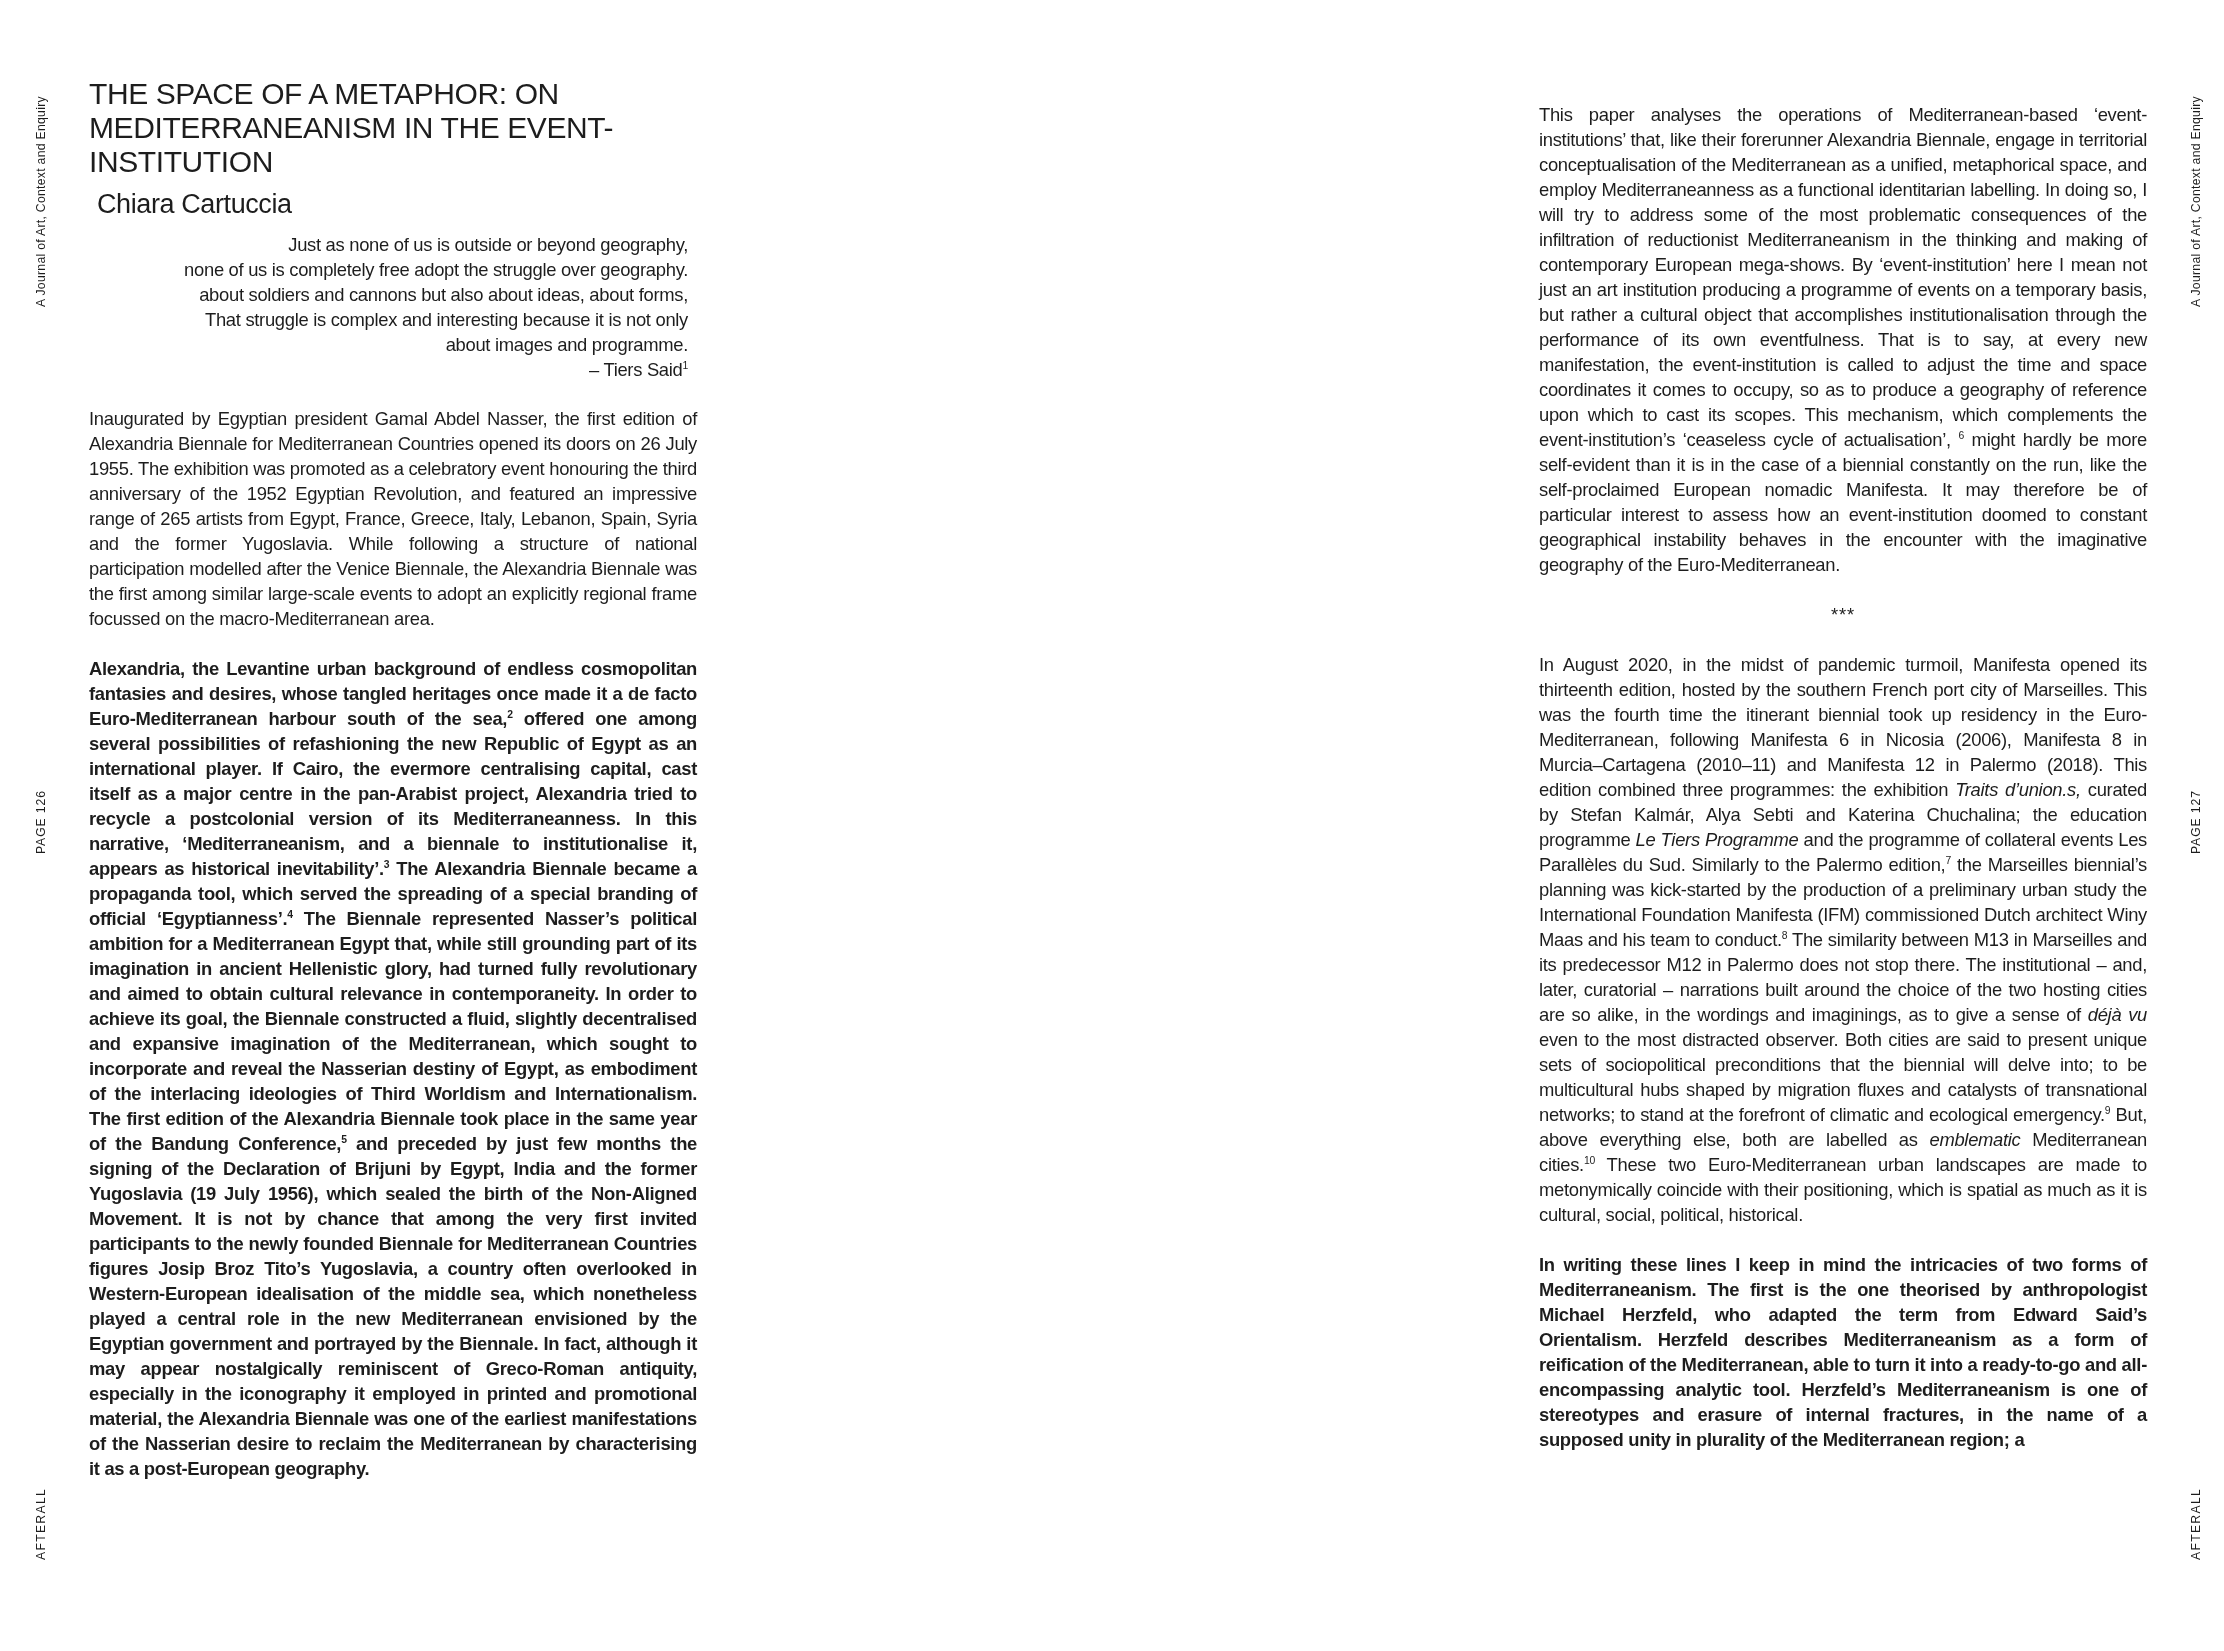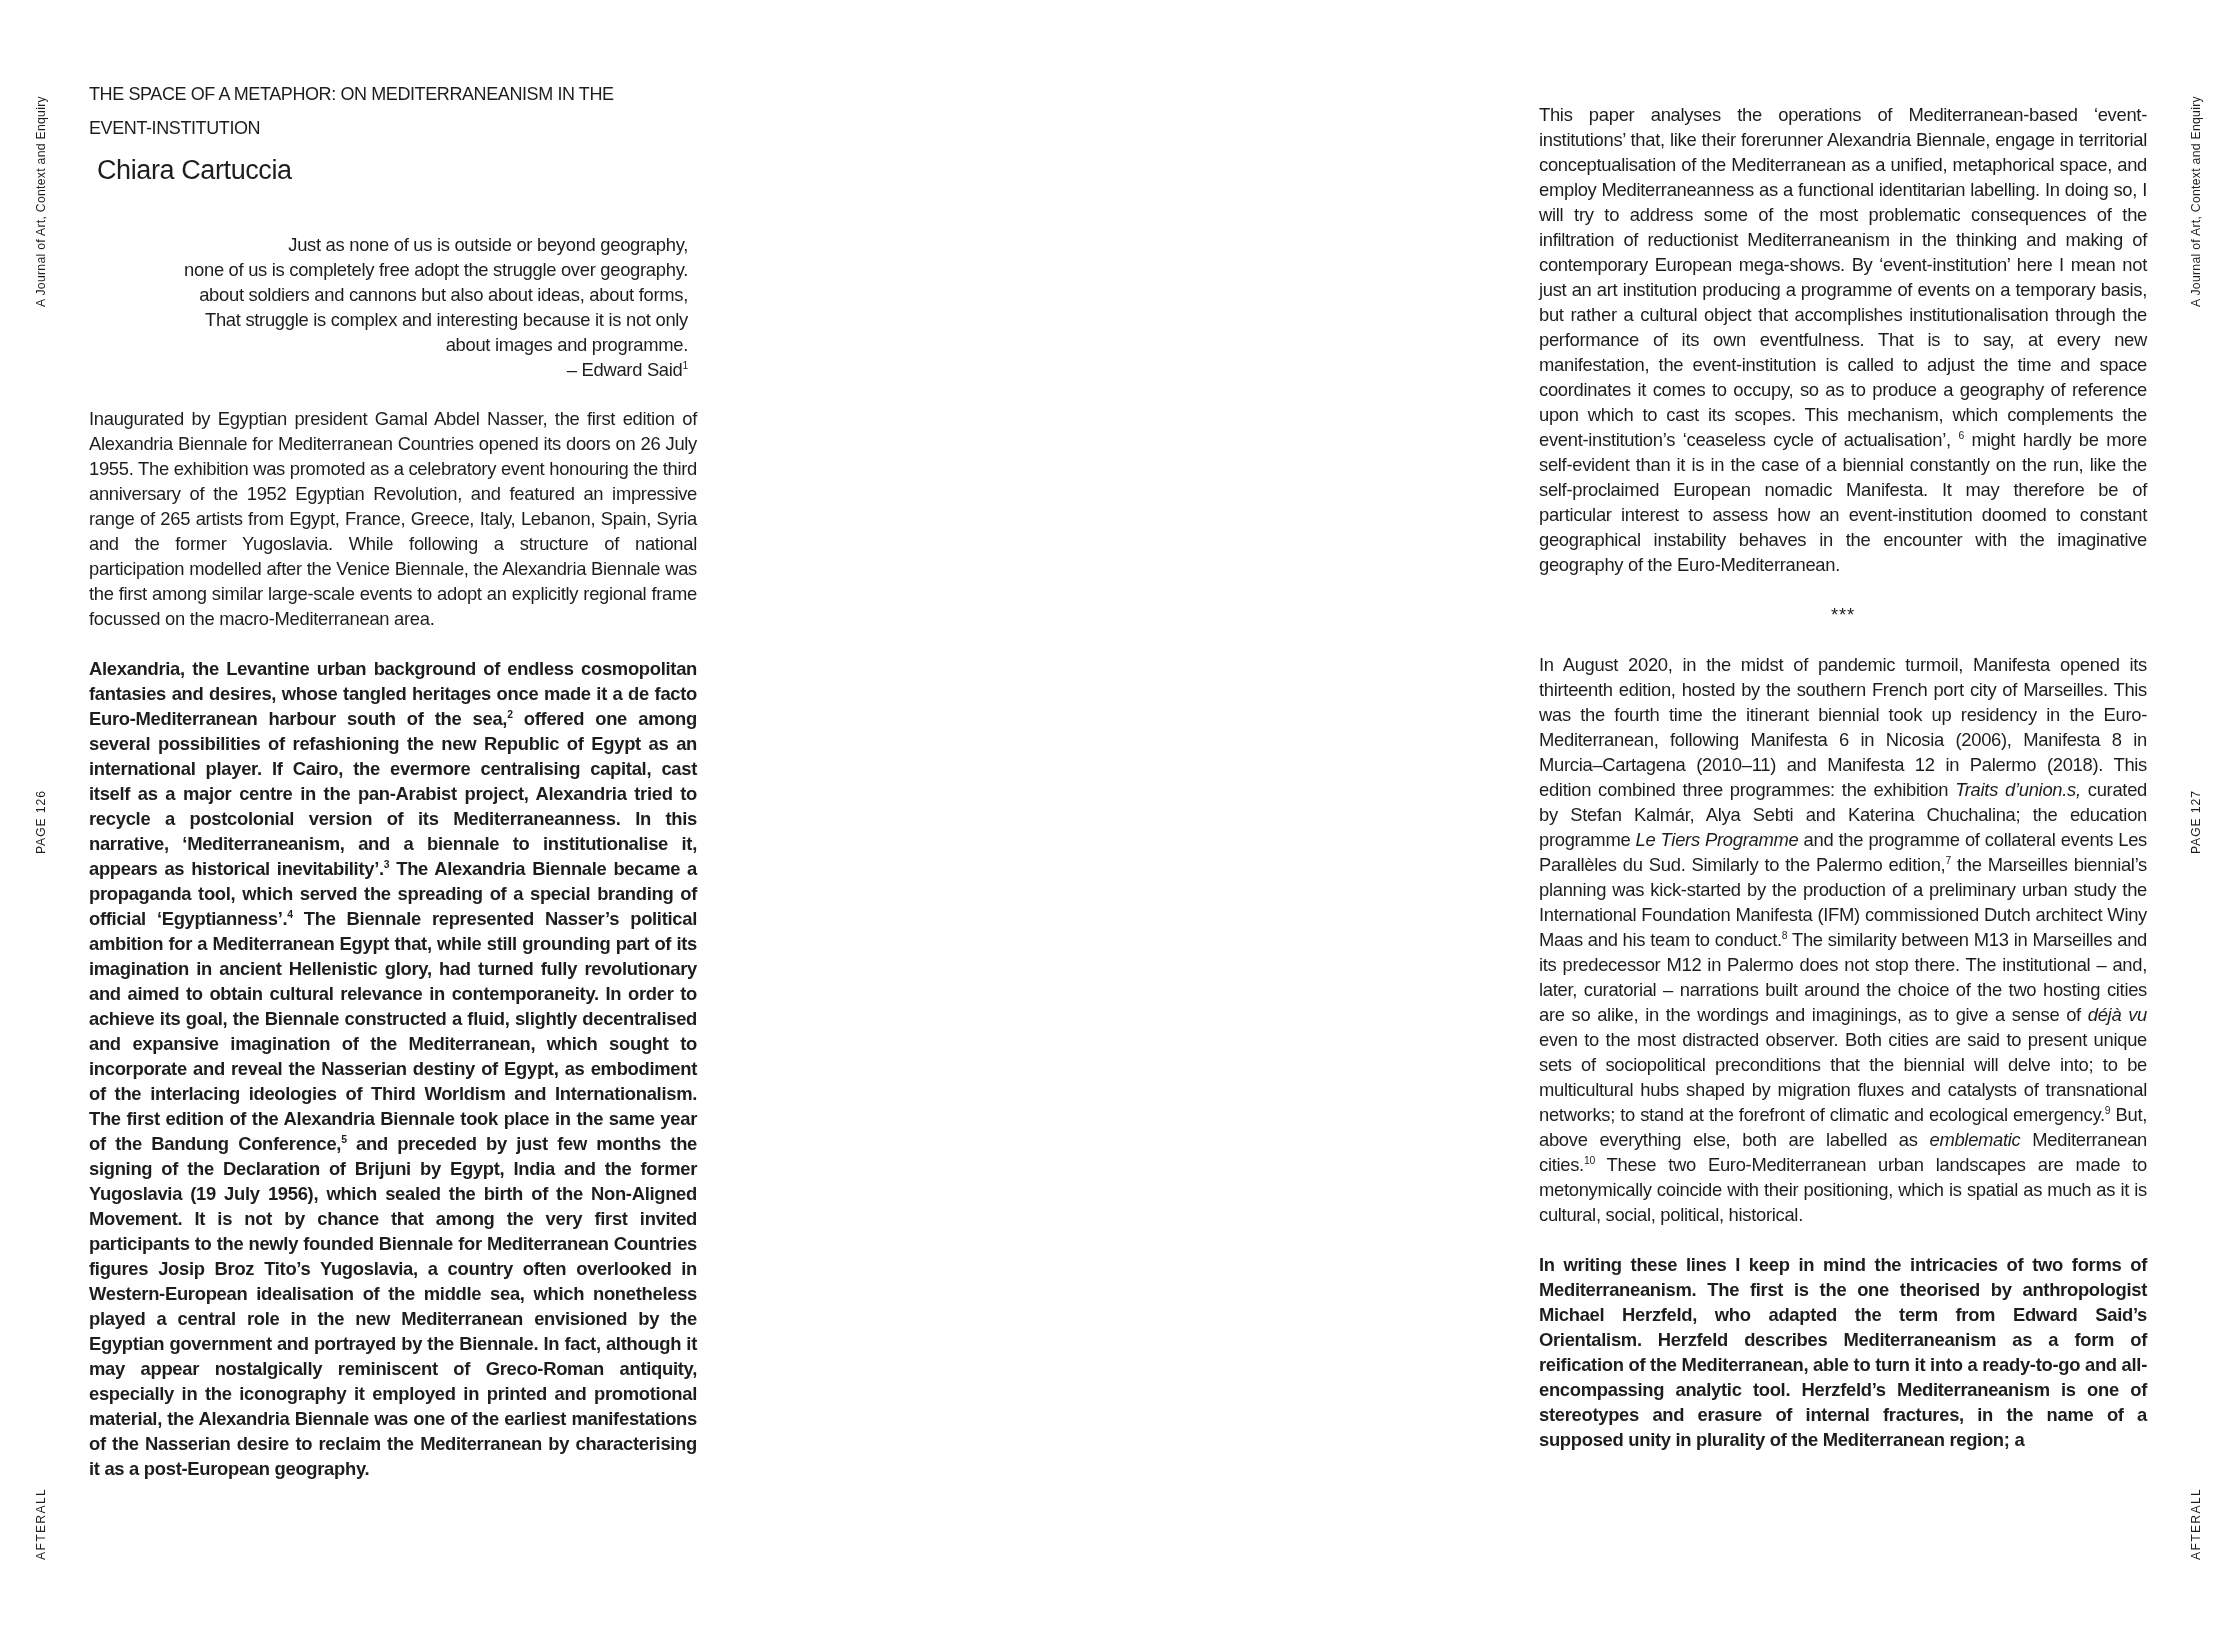--- a/index.html
+++ b/index.html
@@ -48,21 +48,21 @@
     
     .title-block {
       position: absolute;
       left: 89px;
       top: 77px;
       width: 565px;
     }
     .article-title {
       margin: 0;
       font-weight: normal;
-      font-size: 18px;
+      font-size: 30px;
       line-height: 34px;
       letter-spacing: -0.4px;
       text-transform: uppercase;
     }
     .article-author {
       margin: 8px;
       font-weight: normal;
       font-size: 27px;
       line-height: 34px;
       letter-spacing: -0.4px;
@@ -123,21 +123,21 @@
       <h1 class="article-title">THE SPACE OF A METAPHOR: ON MEDITERRANEANISM IN THE EVENT-INSTITUTION</h1>
       <h2 class="article-author">Chiara Cartuccia</h2>
     </header>
 
     <blockquote class="epigraph" style="margin:0;">
       <p>Just as none of us is outside or beyond geography,</p>
       <p>none of us is completely free adopt the struggle over geography.</p>
       <p>about soldiers and cannons but also about ideas, about forms,</p>
       <p>That struggle is complex and interesting because it is not only</p>
       <p>about images and programme.</p>
-      <p class="attribution"><span>– Edward Said</span><sup>1</sup></p>
+      <p class="attribution"><span>– Tiers Said</span><sup>1</sup></p>
     </blockquote>
 
     <div class="column">
         <p><span>Inaugurated by Egyptian president Gamal Abdel Nasser, the first edition of Alexandria Biennale for Mediterranean Countries opened its doors on 26 July 1955. The exhibition was promoted as a celebratory event honouring the third anniversary of the 1952 Egyptian Revolution, and featured an impressive range of 265 artists from Egypt, France, Greece, Italy, Lebanon, Spain, Syria and the former Yugoslavia. While following a structure of national participation modelled after the Venice Biennale, the Alexandria Biennale was the first among similar large-scale events to adopt an explicitly regional frame focussed on the macro-Mediterranean area.</span></p>
         <p><span>Alexandria, the Levantine urban background of endless cosmopolitan fantasies and desires, whose tangled heritages once made it a de facto Euro-Mediterranean harbour south of the sea,</span><sup>2</sup><span> offered one among several possibilities of refashioning the new Republic of Egypt as an international player. If Cairo, the evermore centralising capital, cast itself as a major centre in the pan-Arabist project, Alexandria tried to recycle a postcolonial version of its Mediterraneanness. In this narrative, ‘Mediterraneanism, and a biennale to institutionalise it, appears as historical inevitability’.</span><sup>3</sup><span> The Alexandria Biennale became a propaganda tool, which served the spreading of a special branding of official ‘Egyptianness’.</span><sup>4</sup><span> The Biennale represented Nasser’s political ambition for a Mediterranean Egypt that, while still grounding part of its imagination in ancient Hellenistic glory, had turned fully revolutionary and aimed to obtain cultural relevance in contemporaneity. In order to achieve its goal, the Biennale constructed a fluid, slightly decentralised and expansive imagination of the Mediterranean, which sought to incorporate and reveal the Nasserian destiny of Egypt, as embodiment of the interlacing ideologies of Third Worldism and Internationalism. The first edition of the Alexandria Biennale took place in the same year of the Bandung Conference,</span><sup>5</sup><span> and preceded by just few months the signing of the Declaration of Brijuni by Egypt, India and the former Yugoslavia (19 July 1956), which sealed the birth of the Non-Aligned Movement. It is not by chance that among the very first invited participants to the newly founded Biennale for Mediterranean Countries figures Josip Broz Tito’s Yugoslavia, a country often overlooked in Western-European idealisation of the middle sea, which nonetheless played a central role in the new Mediterranean envisioned by the Egyptian government and portrayed by the Biennale. In fact, although it may appear nostalgically reminiscent of Greco-Roman antiquity, especially in the iconography it employed in printed and promotional material, the Alexandria Biennale was one of the earliest manifestations of the Nasserian desire to reclaim the Mediterranean by characterising it as a post-European geography.</span></p>
       </div>
   </section>
 
   <section class="page page-right">
     <div class="margin-label ml-journal">A Journal of Art, Context and Enquiry</div>

